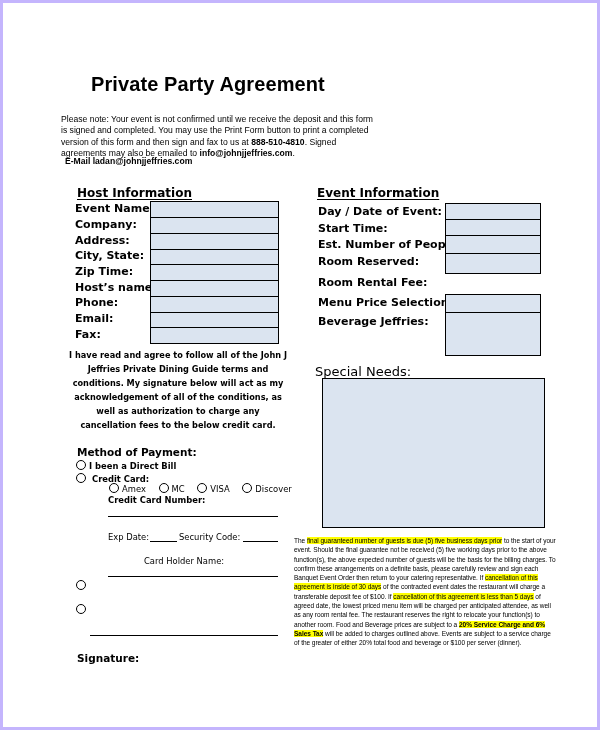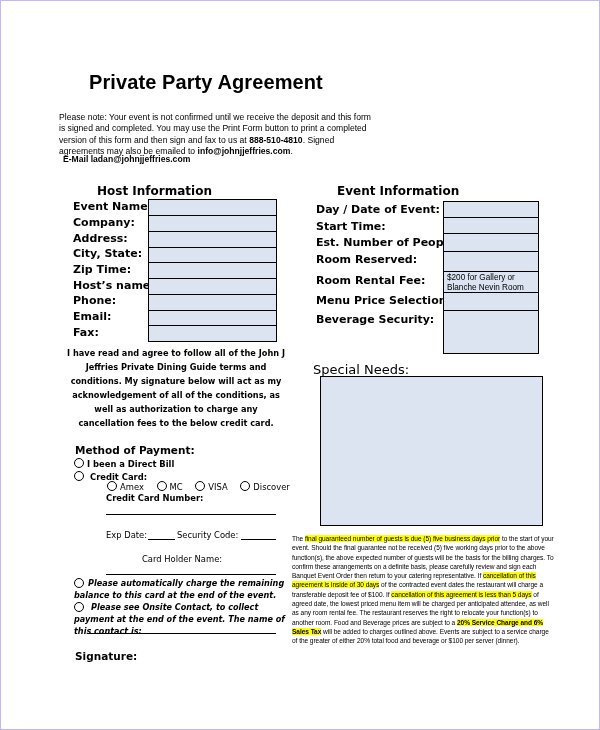--- a/index.html
+++ b/index.html
@@ -1,26 +1,26 @@
 <!DOCTYPE html>
 <html><head>
   <meta charset="utf-8">
   <style>
     * { box-sizing: border-box; margin: 0; padding: 0; }
     html, body { width: 600px; height: 730px; background: #ffffff; overflow: hidden; }
     body { position: relative; font-family: "Liberation Sans", sans-serif; color: #000; }
-    .page { position: absolute; left: 0; top: 0; width: 600px; height: 730px; border: 1px solid #c4b5fd; background: #fff; }
+    .page { position: absolute; left: 0; top: 0; width: 600px; height: 730px; border: 3px solid #c4b5fd; background: #fff; }
     .abs { position: absolute; }
     .title { left: 88px; top: 70px; font-size: 20px; font-weight: bold; letter-spacing: 0.1px; }
     .note { left: 58px; top: 111px; width: 320px; font-size: 8.6px; line-height: 11.3px; }
     .note b { font-weight: bold; }
     .email-line { left: 62px; top: 153px; font-size: 8.6px; font-weight: bold; }
     .confirm-line { left: 58px; top: 166px; font-size: 8.6px; font-weight: bold; }
     .address { left: 405px; top: 97px; width: 130px; font-size: 7.6px; font-weight: bold; line-height: 10.4px; text-align: center; }
-    .section-head { font-family: "DejaVu Sans", sans-serif; font-size: 12px; font-weight: bold; text-underline-offset: 2px; margin-left: 22px; }
+    .section-head { font-family: "DejaVu Sans", sans-serif; font-size: 12px; font-weight: bold; text-decoration: underline; text-underline-offset: 2px; }
     .host-head { left: 74px; top: 183px; }
     .event-head { left: 314px; top: 183px; }
     .lbl { font-family: "DejaVu Sans", sans-serif; font-size: 11px; font-weight: bold; position: absolute; white-space: nowrap; }
     .box { position: absolute; background: #dbe4f0; border: 1.2px solid #000; }
     .box-text { font-family: "Liberation Sans", sans-serif; font-size: 8.2px; line-height: 10px; padding: 1px 0 0 3px; }
     .agree { left: 64px; top: 345px; width: 222px; font-family: "DejaVu Sans", sans-serif; font-size: 8.2px; font-weight: bold; line-height: 14px; text-align: center; }
     .pay-head { left: 74px; top: 443px; font-family: "DejaVu Sans", sans-serif; font-size: 10.5px; font-weight: bold; }
     .radio { display: inline-block; width: 10px; height: 10px; border: 1.1px solid #000; border-radius: 50%; vertical-align: -1px; margin-right: 3px; }
     .opt { position: absolute; font-family: "DejaVu Sans", sans-serif; font-size: 8.4px; white-space: nowrap; }
     .opt.bold { font-weight: bold; }
@@ -86,36 +86,33 @@
     </div>
 
   <div class="abs section-head event-head">Event Information</div>
 
   <div class="lbl" style="left:315px; top:202px;">Day / Date of Event:</div>
   <div class="lbl" style="left:315px; top:219px;">Start Time:</div>
   <div class="lbl" style="left:315px; top:235px;">Est. Number of People:</div>
   <div class="lbl" style="left:315px; top:252px;">Room Reserved:</div>
   <div class="lbl" style="left:315px; top:273px;">Room Rental Fee:</div>
   <div class="lbl" style="left:315px; top:293px;">Menu Price Selection:</div>
-  <div class="lbl" style="left:315px; top:312px;">Beverage Security:</div>
+  <div class="lbl" style="left:315px; top:312px;">Beverage Jeffries:</div>
 
   <div class="box" style="left:442px; top:200px; width:96px; height:17px;">
       <div class="box-text"></div>
     </div>
   <div class="box" style="left:442px; top:216px; width:96px; height:17px;">
       <div class="box-text"></div>
     </div>
   <div class="box" style="left:442px; top:232px; width:96px; height:19px;">
       <div class="box-text"></div>
     </div>
   <div class="box" style="left:442px; top:250px; width:96px; height:21px;">
       <div class="box-text"></div>
-    </div>
-  <div class="box" style="left:442px; top:270px; width:96px; height:22px;">
-      <div class="box-text">$200 for Gallery or Blanche Nevin Room</div>
     </div>
   <div class="box" style="left:442px; top:291px; width:96px; height:19px;">
       <div class="box-text"></div>
     </div>
   <div class="box" style="left:442px; top:309px; width:96px; height:44px;">
       <div class="box-text"></div>
     </div>
 
   <div class="abs agree">I have read and agree to follow all of the John J Jeffries Private Dining Guide terms and conditions. My signature below will act as my acknowledgement of all of the conditions, as well as authorization to charge any cancellation fees to the below credit card.</div>
 
@@ -141,23 +138,21 @@
 
   <div class="opt" style="left:105px; top:529px;">Exp Date:</div>
   <div class="line" style="left:147px; top:538px; width:27px;"></div>
   <div class="opt" style="left:176px; top:529px;">Security Code:</div>
   <div class="line" style="left:240px; top:538px; width:35px;"></div>
 
   <div class="opt" style="left:105px; top:553px;padding-left:36px;">Card Holder Name:</div>
   <div class="line" style="left:105px; top:573px; width:170px;"></div>
 
   <div class="radio abs" style="left:73px; top:577px;"></div>
-  <div class="italic-note" style="left:73px; top:576px; width:215px; text-indent:14px;">Please automatically charge the remaining balance to this card at the end of the event.</div>
 
   <div class="radio abs" style="left:73px; top:601px;"></div>
-  <div class="italic-note" style="left:73px; top:600px; width:215px; text-indent:17px;">Please see Onsite Contact, to collect payment at the end of the event.  The name of this contact is:</div>
   <div class="line" style="left:87px; top:632px; width:188px;"></div>
 
   <div class="abs sig">Signature:</div>
 
   <div class="abs terms"><span>The </span><span class="hl">final guaranteed number of guests is due (5) five business days prior</span><span> to the start of your event.  Should the final guarantee not be received (5) five working days prior to the above function(s), the above expected number of guests will be the basis for the billing charges. To confirm these arrangements on a definite basis, please carefully review and sign each Banquet Event Order then return to your catering representative. If </span><span class="hl">cancellation of this agreement is inside of 30 days</span><span> of the contracted event dates the restaurant will charge a transferable deposit fee of $100. If </span><span class="hl">cancellation of this agreement is less than 5 days</span><span> of agreed date, the lowest priced menu item will be charged per anticipated attendee, as well as any room rental fee.  The restaurant reserves the right to relocate your function(s) to another room.  Food and Beverage prices are subject to a </span><span class="hl-b">20% Service Charge and 6% Sales Tax</span><span> will be added to charges outlined above.  Events  are subject to a service charge of the greater of either 20% total food and beverage or $100 per server (dinner).</span></div>
 
 </div>
 
 </body></html>

